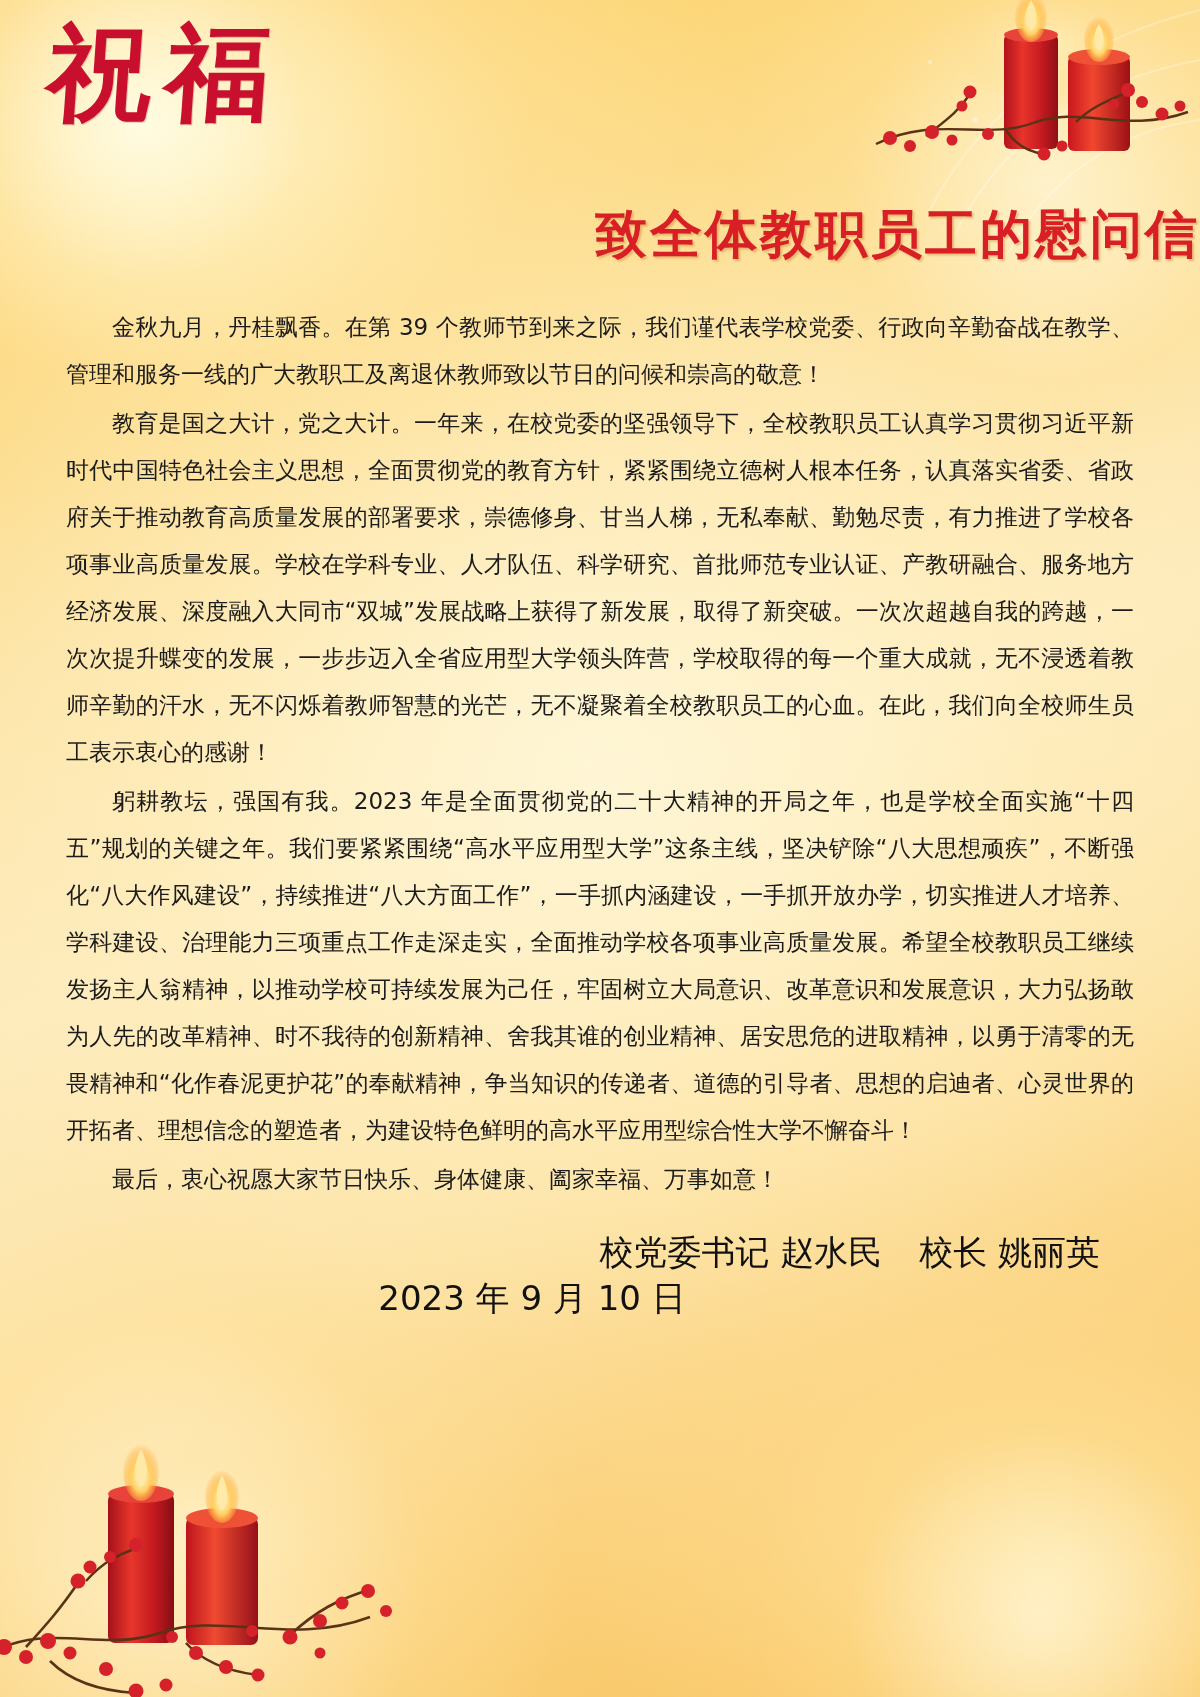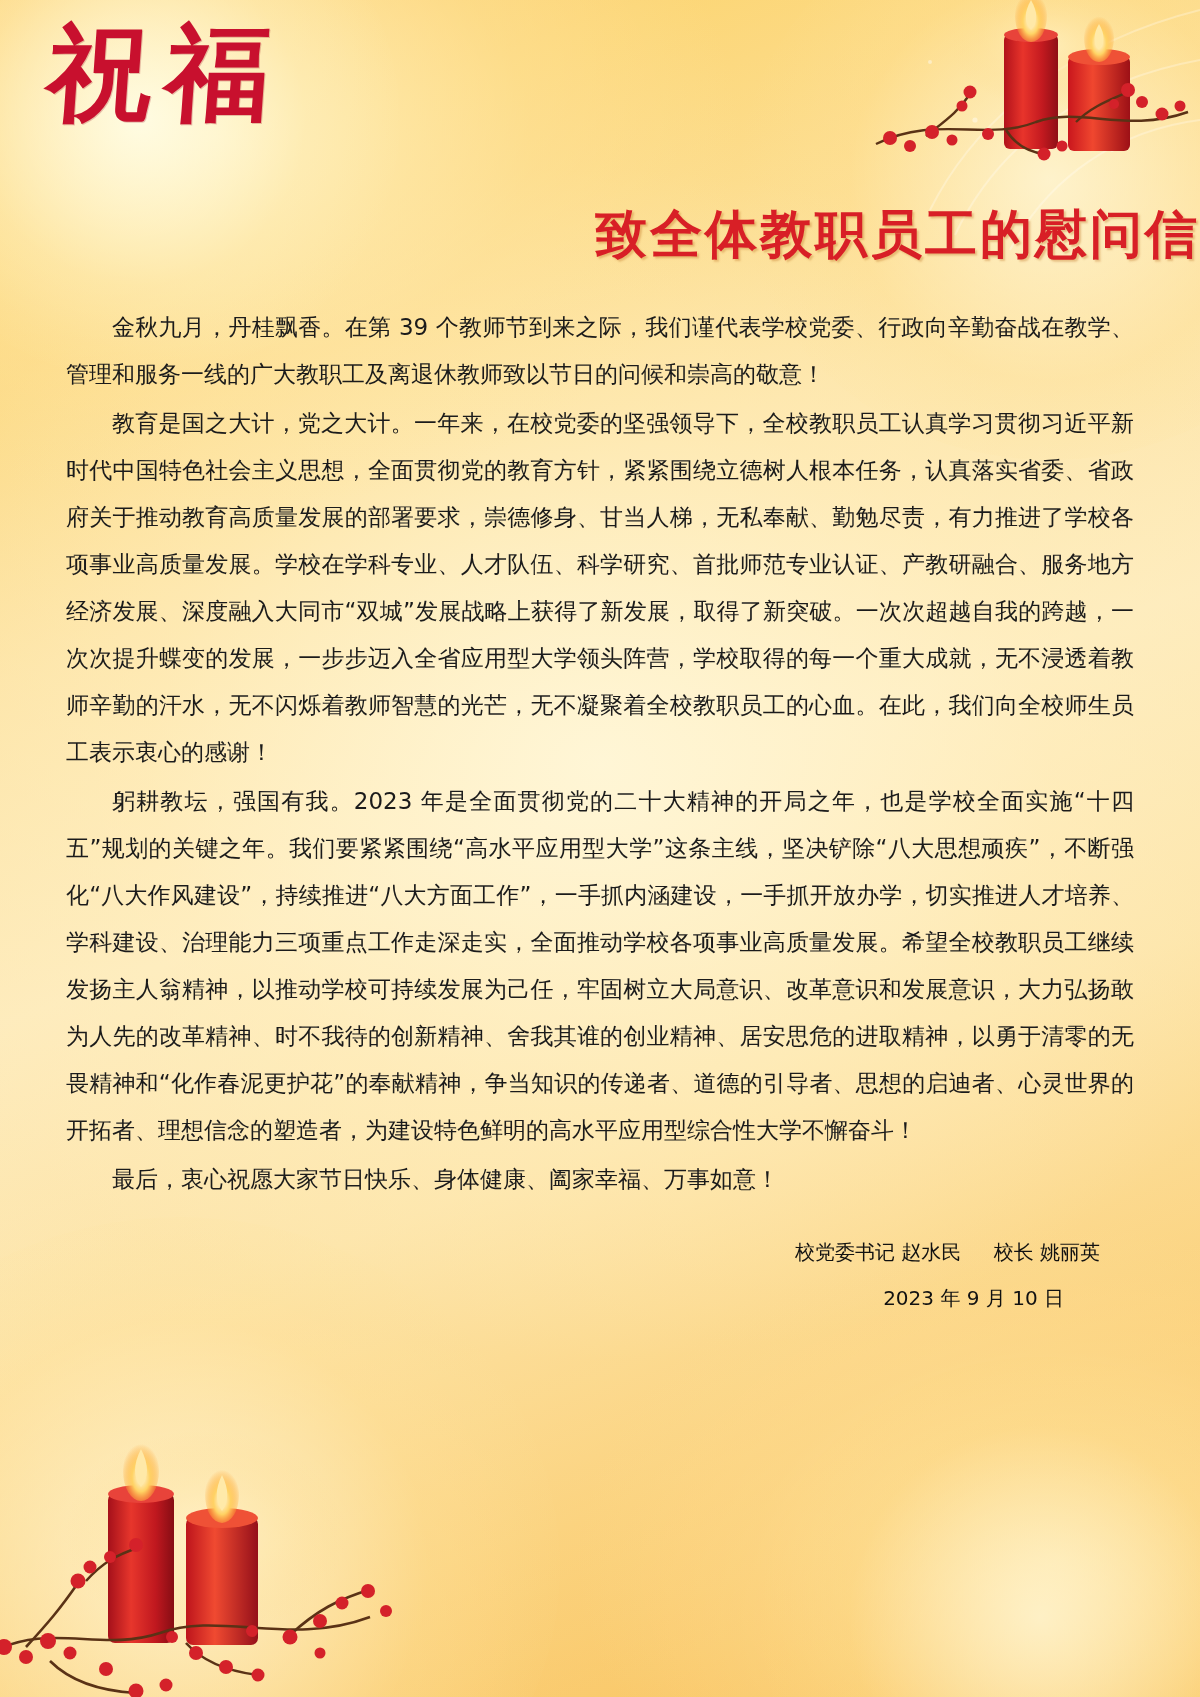--- a/index.html
+++ b/index.html
@@ -109,26 +109,26 @@
   .letter-body p {
     margin: 0 0 2px 0;
     text-indent: 2em;
   }
 
   .signature {
     position: relative;
     margin: 26px 100px 0 0;
     text-align: right;
     font-family: "DejaVu Sans", sans-serif;
-    font-size: 20px;
+    font-size: 34px;
     line-height: 46px;
     color: #111;
   }
   .sig-names span + span { margin-left: 26px; }
-  .sig-date { margin-right: 36px; }
+  .sig-date { margin-right: 36px; text-align: center; }
 </style>
 </head>
 <body>
 
 <div class="poster">
 
   <div class="glow glow-a"></div>
   <div class="glow glow-b"></div>
   <div class="glow glow-c"></div>
   <div class="glow glow-d"></div>

